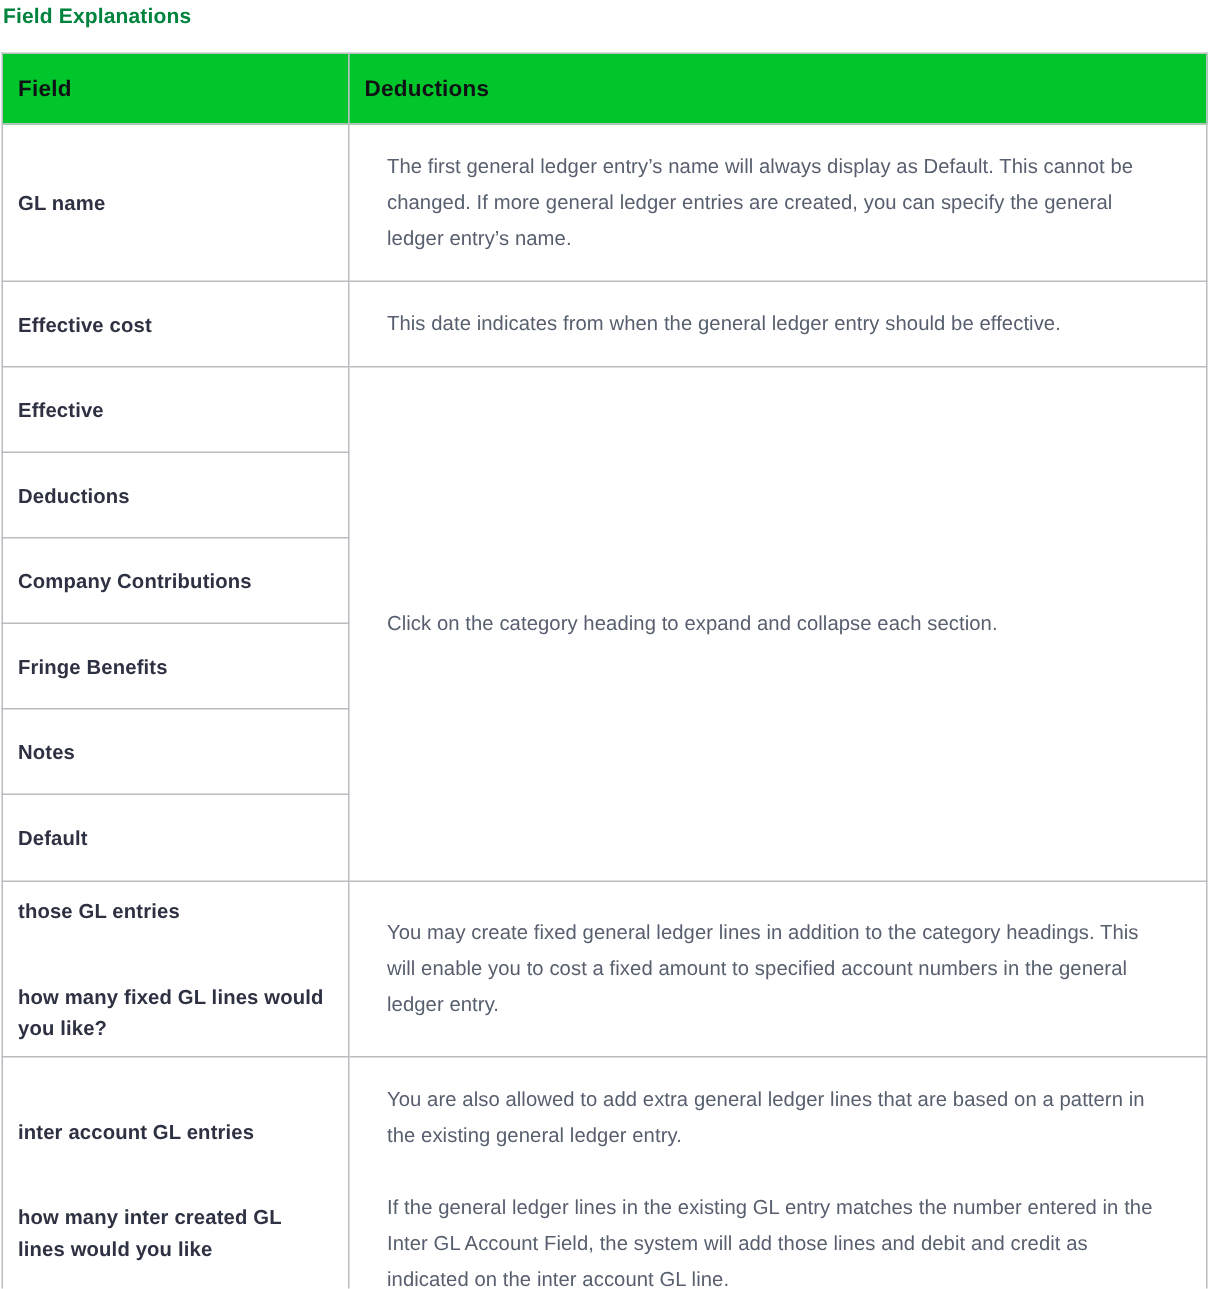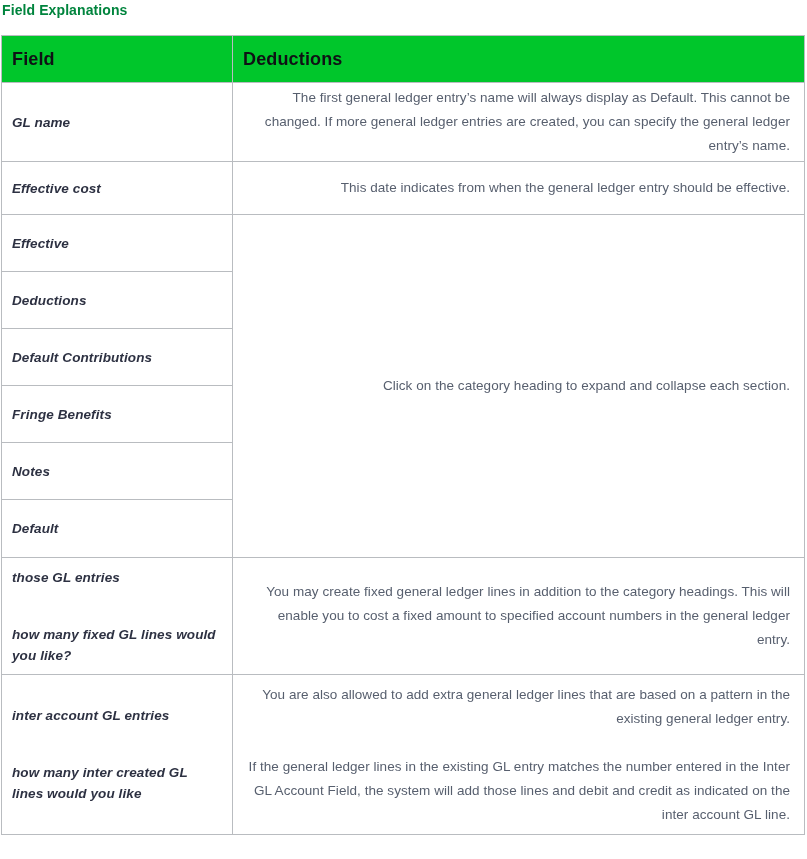--- a/index.html
+++ b/index.html
@@ -49,21 +49,21 @@
 
   table.field-table th,
   table.field-table td {
     border: 1px solid #b9bcc0;
     vertical-align: middle;
     padding: 0;
   }
   thead th {
     background: #00c62b;
     color: #0f1115;
-    font-size: 18px;
+    font-size: 15px;
     font-weight: bold;
     text-align: left;
     height: 46px;
     letter-spacing: 0.15px;
   }
   thead th .th-inner {
     padding: 0 0 0 10px;
     display: block;
   }
 
@@ -72,42 +72,40 @@
   }
   td.field-cell {
     color: #2d3142;
     font-weight: bold;
     font-size: 13.5px;
     letter-spacing: 0.1px;
     line-height: 21px;
   }
   td.field-cell .cell {
     padding: 0 12px 0 10px;
-    font-style: italic;
   }
   td.field-cell p {
     margin: 0;
   }
   td.field-cell p + p {
     margin-top: 36px;
   }
 
   td.expl-cell {
     color: #575f6e;
     font-weight: normal;
     font-size: 13.5px;
     letter-spacing: 0.05px;
     line-height: 24px;
   }
   td.expl-cell .cell {
     padding: 0 14px 0 9px;
   }
   td.expl-cell p {
-    margin: 0;
-    text-align: right;
+    margin: 16px;
   }
   td.expl-cell p + p {
     margin-top: 24px;
   }
 
   
   tr.r-glname      td { height: 78px; }
   tr.r-effdate     td { height: 52px; }
   tr.r-cat         td { height: 56px; }
   tr.r-cat-last    td { height: 57px; }
@@ -188,21 +186,21 @@
           <td class="field-cell">
             <span class="cell">
               <p>Deductions</p>
             </span>
           </td>
         </tr>
 
         <tr class="r-cat">
           <td class="field-cell">
             <span class="cell">
-              <p>Default Contributions</p>
+              <p>Company Contributions</p>
             </span>
           </td>
         </tr>
 
         <tr class="r-cat">
           <td class="field-cell">
             <span class="cell">
               <p>Fringe Benefits</p>
             </span>
           </td>

